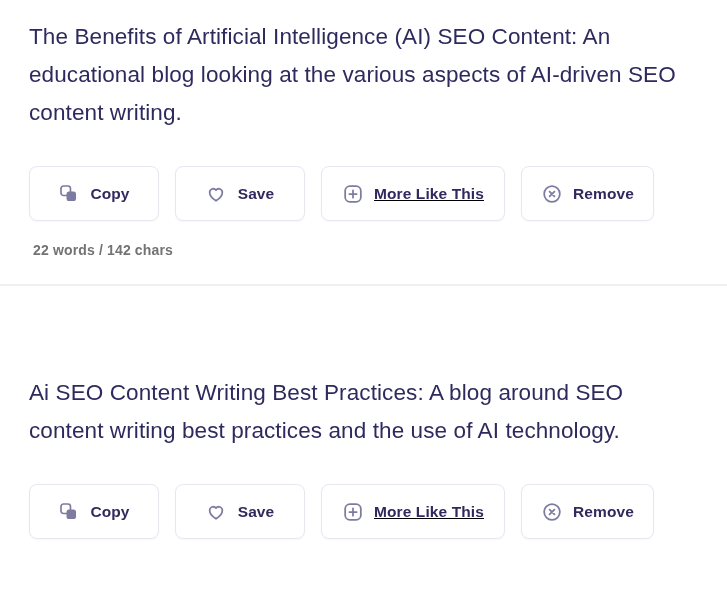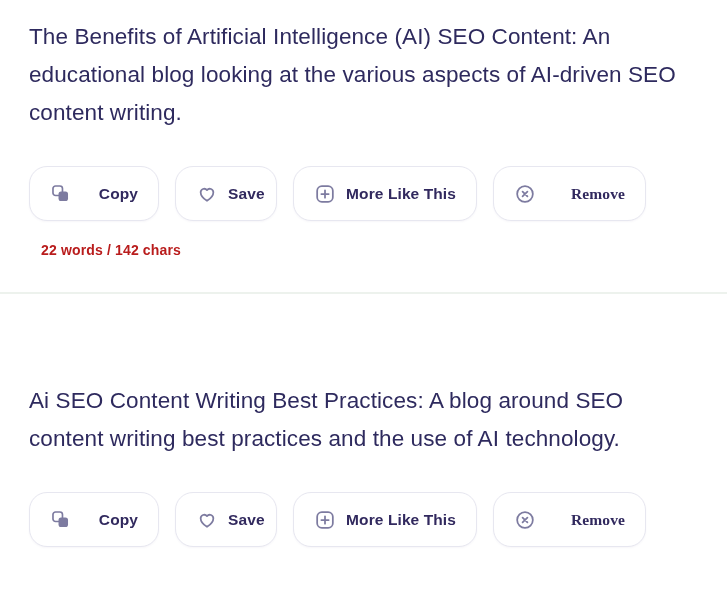--- a/index.html
+++ b/index.html
@@ -61,26 +61,26 @@
     align-items: center;
     margin-top: 34px;
     gap: 16px;
   }
 
   .action-btn {
     box-sizing: border-box;
     height: 55px;
     display: inline-flex;
     align-items: center;
-    justify-content: space-between;
+    justify-content: center;
     gap: 11px;
     padding: 0 20px;
     background: #ffffff;
     border: 1px solid #e7e7f0;
-    border-radius: 18px;
+    border-radius: 8px;
     box-shadow: 0 1px 2px rgba(60, 50, 120, 0.045);
     cursor: pointer;
     font-family: "Liberation Sans", sans-serif;
   }
 
   .action-btn .btn-label {
     color: #31295e;
     font-size: 15.5px;
     font-weight: bold;
     letter-spacing: 0.1px;
@@ -91,28 +91,28 @@
     display: inline-flex;
     align-items: center;
     justify-content: center;
     width: 21px;
     height: 21px;
     flex: 0 0 auto;
     color: #7d7ba0;
   }
 
   .btn-copy   { width: 130px; }
-  .btn-save   { width: 102px; }
-  .btn-more   { width: 184px; }
-  .btn-remove { width: 153px; font-family: Liberation Serif, serif; }
+  .btn-save   { width: 130px; }
+  .btn-more   { width: 184px; text-decoration: underline; }
+  .btn-remove { width: 133px; }
 
   .meta-text {
-    margin: 12px;
+    margin: 4px;
     margin-top: 21px;
-    color: #b91c1c;
+    color: #737373;
     font-size: 14px;
     font-weight: bold;
     letter-spacing: 0.15px;
   }
 </style>
 </head>
 <body>
 
 <div id="results-list">
 

